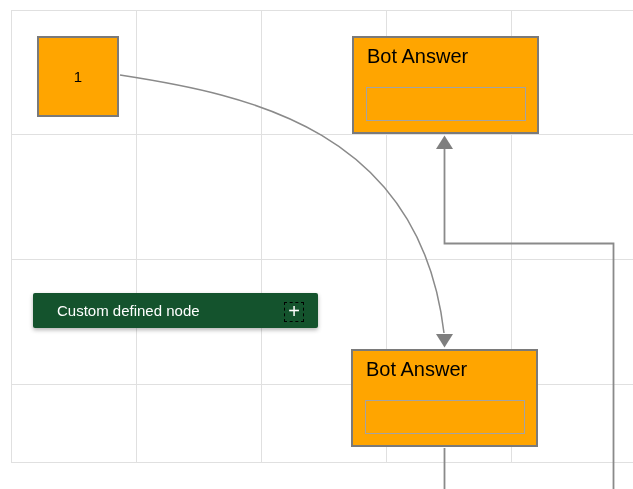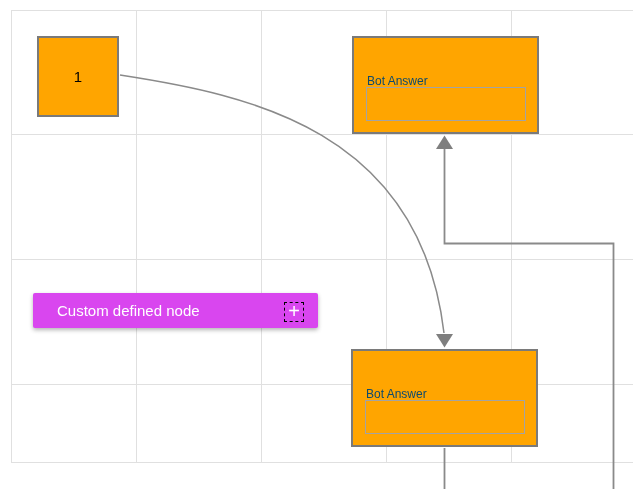--- a/index.html
+++ b/index.html
@@ -40,43 +40,43 @@
   }
   .node-bot {
     width: 187px;
     height: 98px;
   }
   .node-bot.top { left: 352px; top: 36px; }
   .node-bot.bottom { left: 351px; top: 349px; }
   .node-bot .bot-title {
     position: absolute;
     left: 13px;
-    top: 36px;
-    font-size: 12px;
-    color: #0c4a6e;
+    top: 7px;
+    font-size: 20px;
+    color: #000000;
     white-space: nowrap;
   }
   .node-bot .bot-field {
     position: absolute;
     left: 12px;
     top: 49px;
     width: 158px;
     height: 32px;
     border: 1px solid #a3a3a3;
     background: transparent;
   }
   
   .node-custom {
     position: absolute;
     left: 33px;
     top: 293px;
     width: 285px;
     height: 35px;
     box-sizing: border-box;
-    background: #d946ef;
+    background: #14532d;
     border-radius: 2px;
     box-shadow: 0 2px 4px rgba(0,0,0,0.30);
     display: flex;
     align-items: center;
     color: #ffffff;
   }
   .node-custom .custom-label {
     padding-left: 24px;
     font-size: 15px;
     white-space: nowrap;

